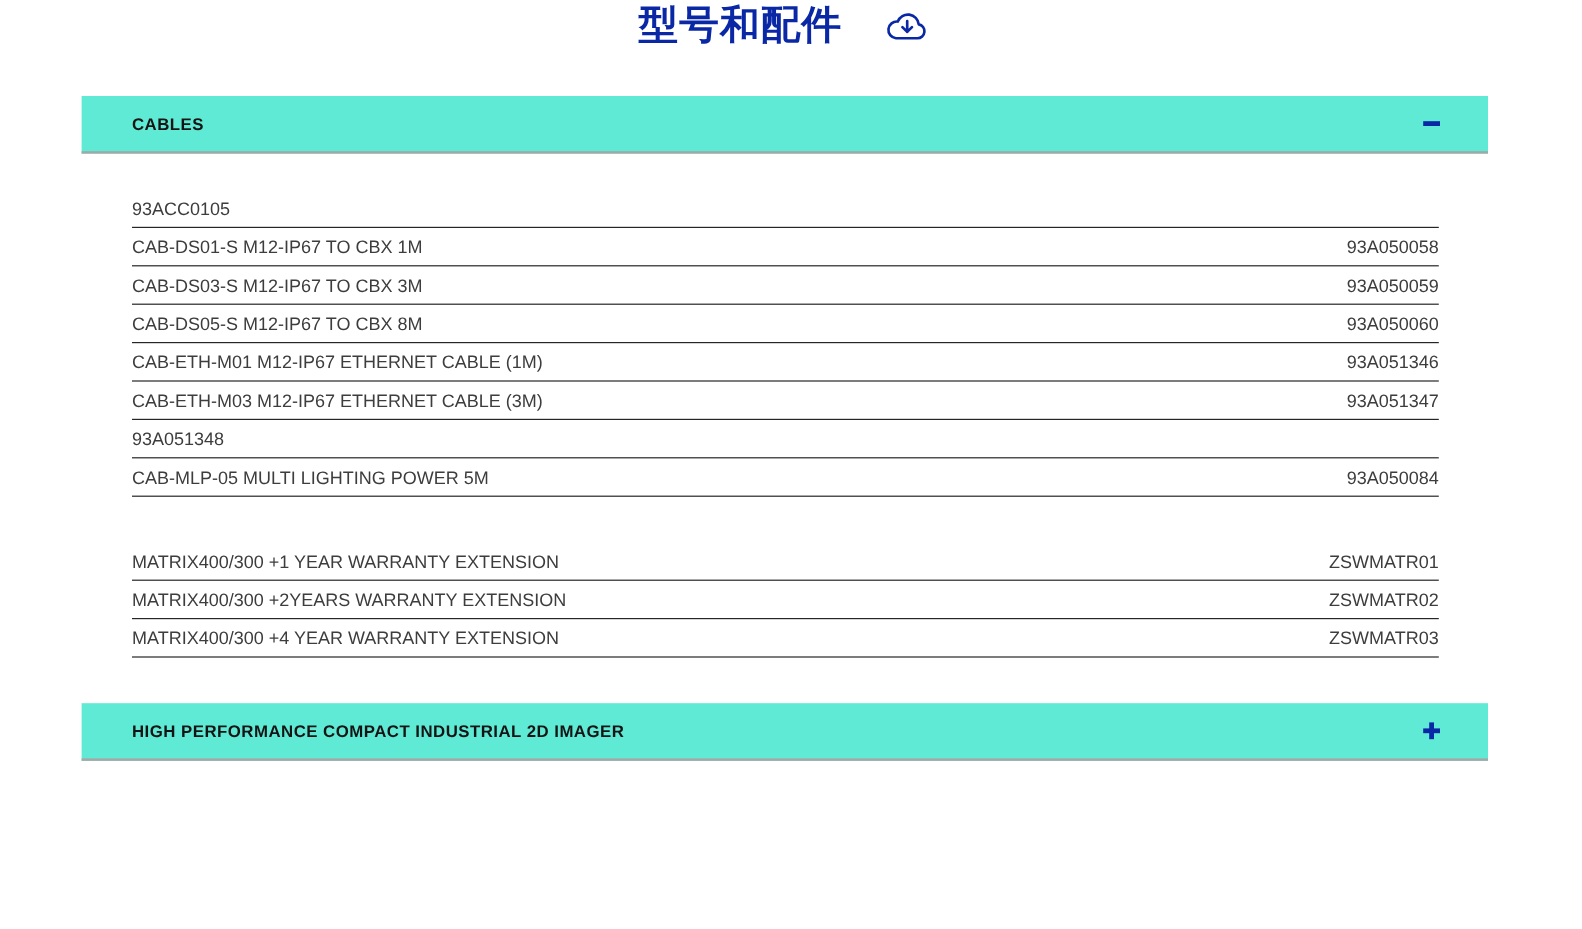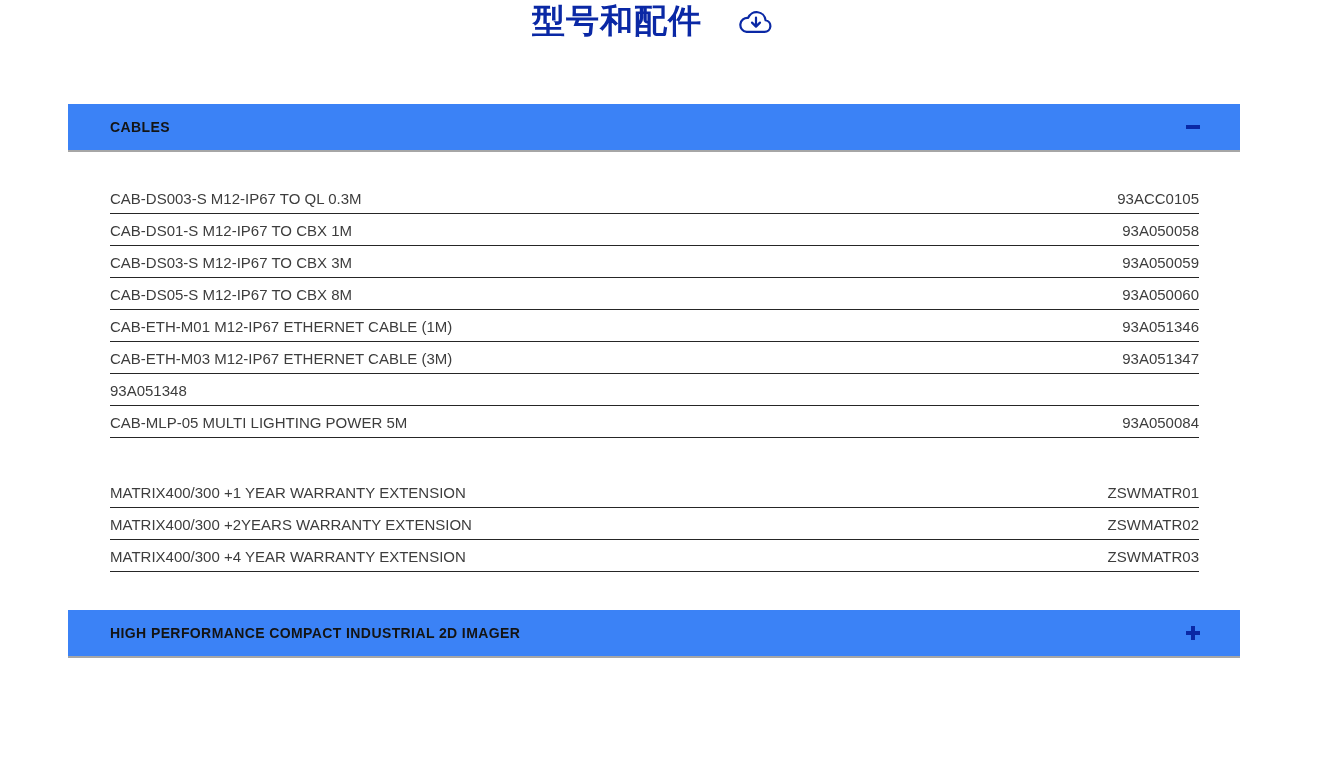--- a/index.html
+++ b/index.html
@@ -6,21 +6,21 @@
   html, body {
     width: 1318px; height: 774px;
     background: #ffffff;
     font-family: "Liberation Sans", sans-serif;
     overflow: hidden;
   }
   .page-header {
     width: 1172px;
     margin: 0 auto 0 68px;
     padding-top: 2px;
-    height: 104px;
+    height: 80px;
     display: flex;
     align-items: flex-start;
     justify-content: center;
     gap: 34px;
   }
   .page-title {
     font-size: 33px;
     line-height: 38px;
     font-weight: 700;
     color: #0a28a5;
@@ -32,21 +32,21 @@
     color: #0a28a5;
     cursor: pointer;
   }
   .container {
     width: 1172px;
     margin-left: 68px;
   }
   .section { margin-bottom: 0; }
   .section-header {
     height: 48px;
-    background: #3b82f6;
+    background: #5eead4;
     border-bottom: 2px solid #a6a6a6;
     display: flex;
     align-items: center;
     justify-content: space-between;
     padding: 0 40px 0 42px;
     cursor: pointer;
   }
   .section-title {
     font-size: 14px;
     font-weight: 700;
@@ -105,21 +105,20 @@
 </header>
 
 <main class="container" id="sections">
   <section class="section">
     <div class="section-header">
       <span class="section-title">CABLES</span>
       <span class="toggle minus"></span>
     </div>
     <div class="rows">
   <div class="row">
-    <span class="row-name">CAB-DS003-S M12-IP67 TO QL 0.3M</span>
     <span class="row-part">93ACC0105</span>
   </div>
 
   <div class="row">
     <span class="row-name">CAB-DS01-S M12-IP67 TO CBX 1M</span>
     <span class="row-part">93A050058</span>
   </div>
 
   <div class="row">
     <span class="row-name">CAB-DS03-S M12-IP67 TO CBX 3M</span>

